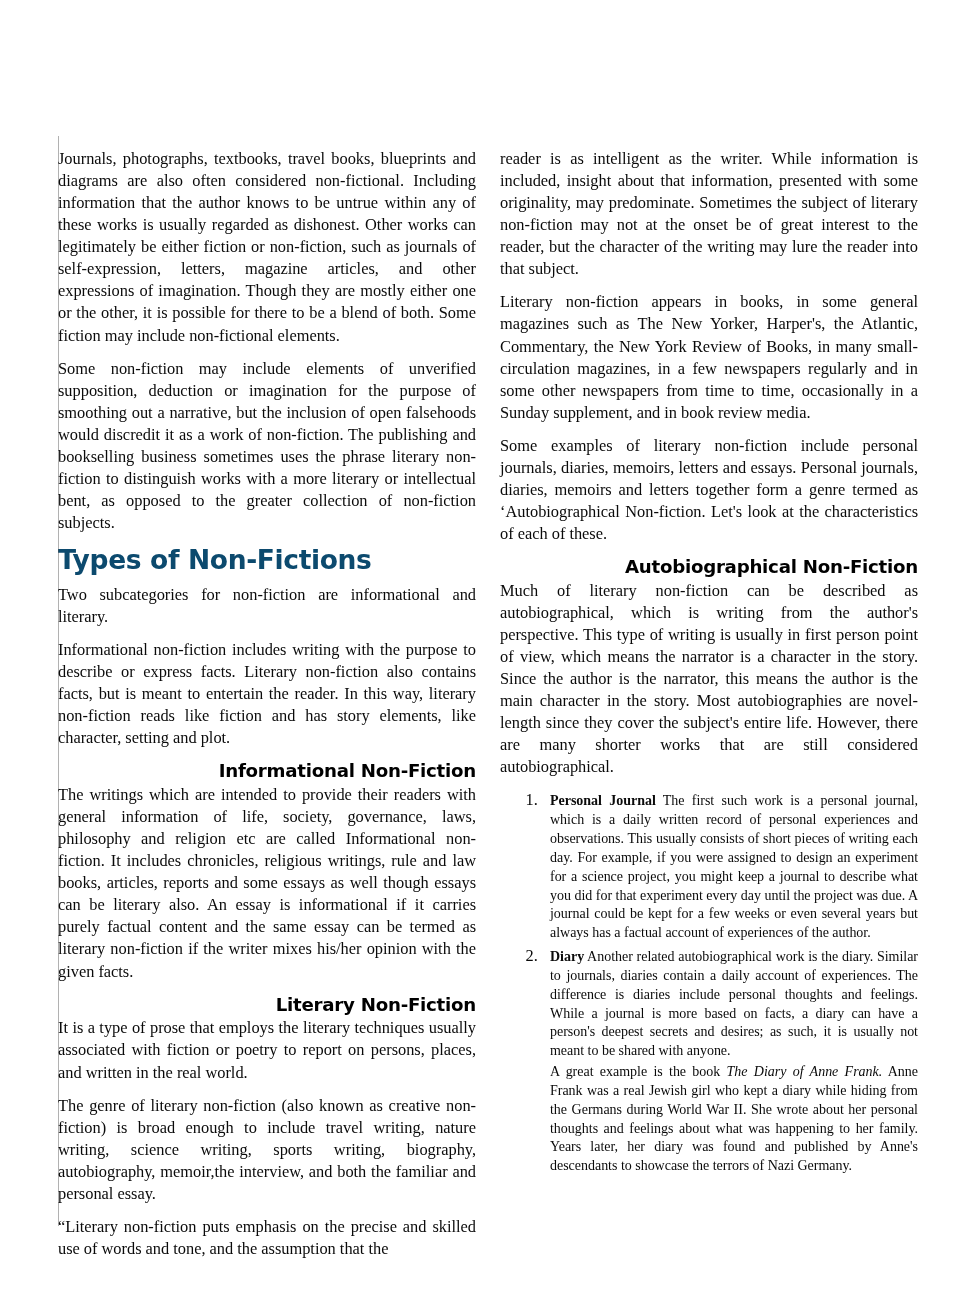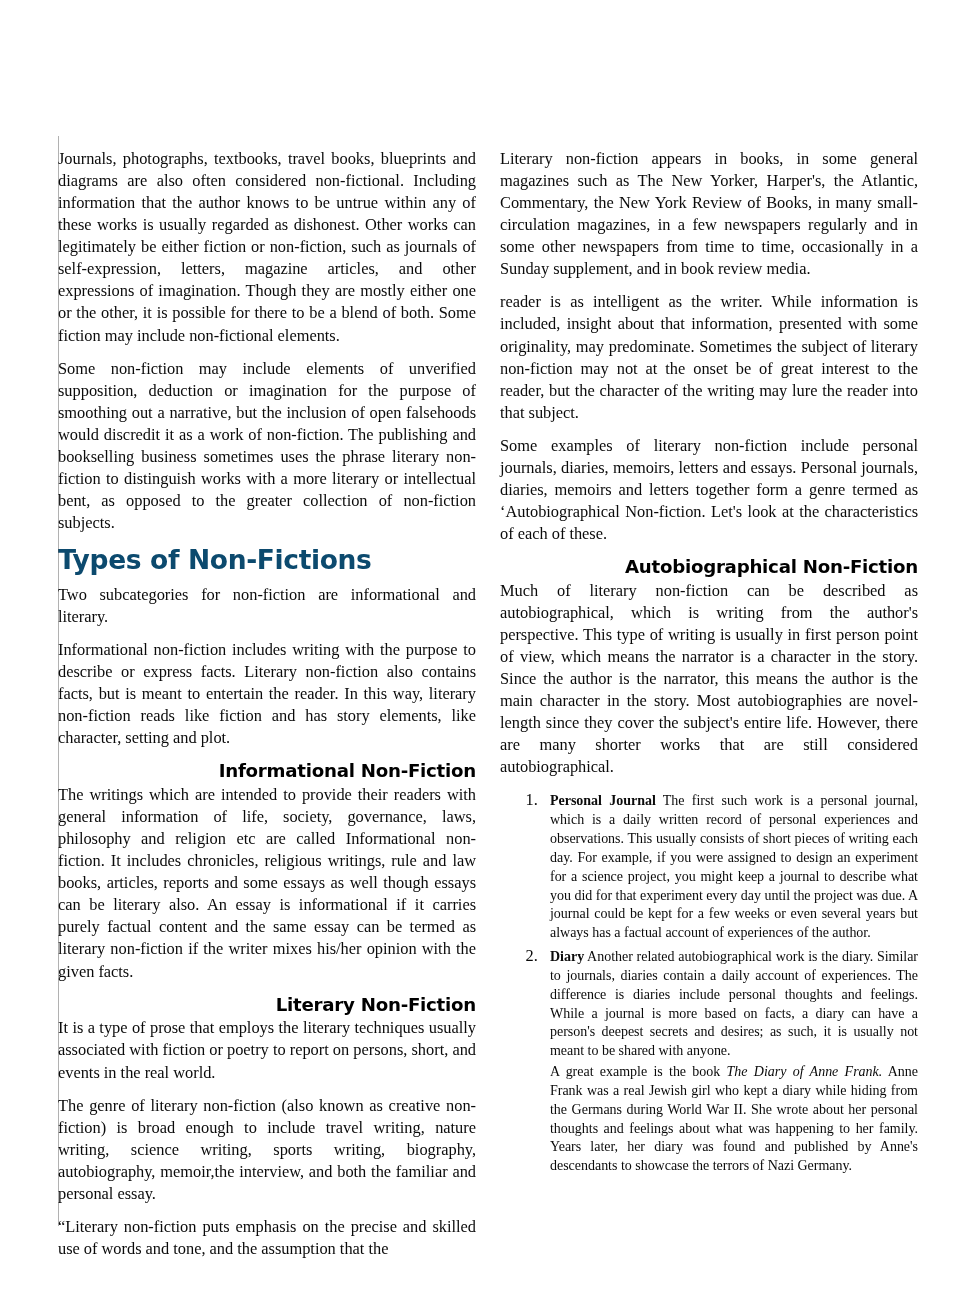--- a/index.html
+++ b/index.html
@@ -122,33 +122,33 @@
       <p>Two subcategories for non-fiction are informational and literary.</p>
 
       <p>Informational non-fiction includes writing with the purpose to describe or express facts. Literary non-fiction also contains facts, but is meant to entertain the reader. In this way, literary non-fiction reads like fiction and has story elements, like character, setting and plot.</p>
 
       <h2 class="heading-sub">Informational Non-Fiction</h2>
 
       <p>The writings which are intended to provide their readers with general information of life, society, governance, laws, philosophy and religion etc are called Informational non-fiction. It includes chronicles, religious writings, rule and law books, articles, reports and some essays as well though essays can be literary also. An essay is informational if it carries purely factual content and the same essay can be termed as literary non-fiction if the writer mixes his/her opinion with the given facts.</p>
 
       <h2 class="heading-sub">Literary Non-Fiction</h2>
 
-      <p>It is a type of prose that employs the literary techniques usually associated with fiction or poetry to report on persons, short, and events in the real world.</p>
+      <p>It is a type of prose that employs the literary techniques usually associated with fiction or poetry to report on persons, places, and written in the real world.</p>
 
       <p>The genre of literary non-fiction (also known as creative non-fiction) is broad enough to include travel writing, nature writing, science writing, sports writing, biography, autobiography, memoir,the interview, and both the familiar and personal essay.</p>
 
       <p class="nospace">“Literary non-fiction puts emphasis on the precise and skilled use of words and tone, and the assumption that the</p>
 
     </div>
 
     <div class="col">
 
+      <p>reader is as intelligent as the writer. While information is included, insight about that information, presented with some originality, may predominate. Sometimes the subject of literary non-fiction may not at the onset be of great interest to the reader, but the character of the writing may lure the reader into that subject.</p>
+
       <p>Literary non-fiction appears in books, in some general magazines such as The New Yorker, Harper's, the Atlantic, Commentary, the New York Review of Books, in many small-circulation magazines, in a few newspapers regularly and in some other newspapers from time to time, occasionally in a Sunday supplement, and in book review media.</p>
-
-      <p>reader is as intelligent as the writer. While information is included, insight about that information, presented with some originality, may predominate. Sometimes the subject of literary non-fiction may not at the onset be of great interest to the reader, but the character of the writing may lure the reader into that subject.</p>
 
       <p>Some examples of literary non-fiction include personal journals, diaries, memoirs, letters and essays. Personal journals, diaries, memoirs and letters together form a genre termed as ‘Autobiographical Non-fiction. Let's look at the characteristics of each of these.</p>
 
       <h2 class="heading-sub rt">Autobiographical Non-Fiction</h2>
 
       <p>Much of literary non-fiction can be described as autobiographical, which is writing from the author's perspective. This type of writing is usually in first person point of view, which means the narrator is a character in the story. Since the author is the narrator, this means the author is the main character in the story. Most autobiographies are novel-length since they cover the subject's entire life. However, there are many shorter works that are still considered autobiographical.</p>
 
       <ol class="numlist">
 
         <li>

